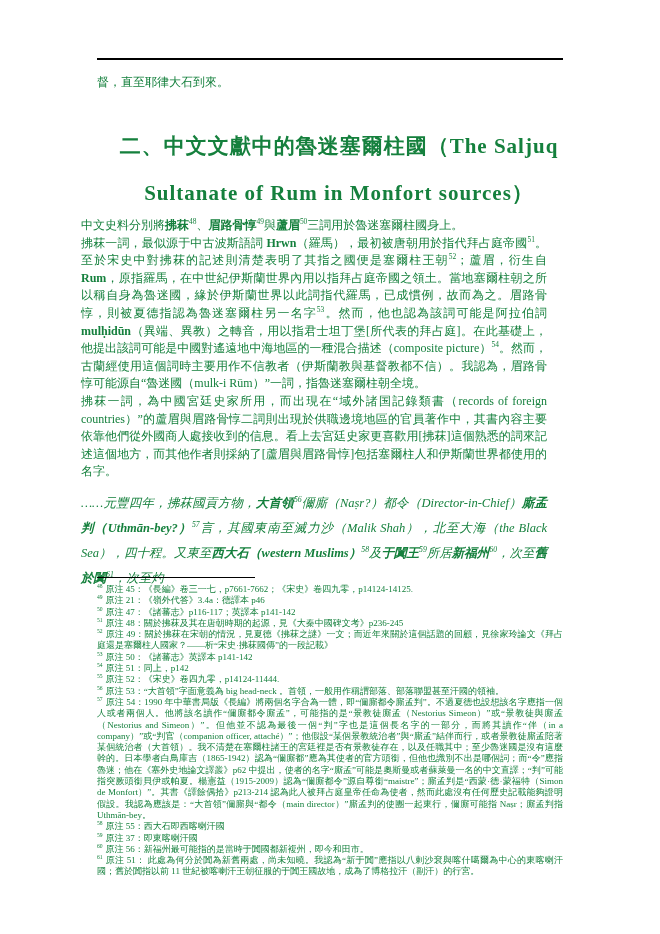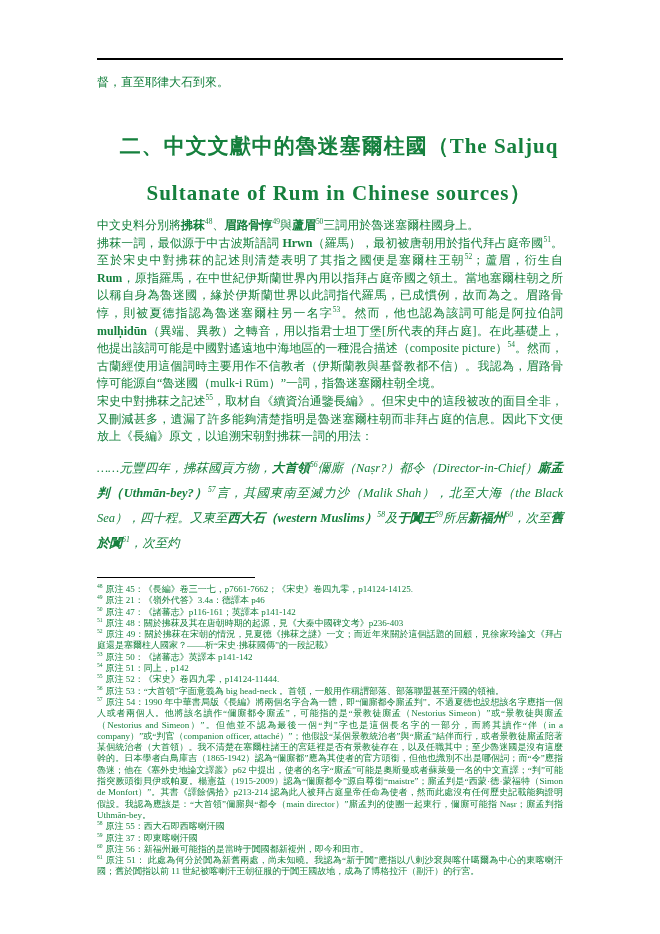--- a/index.html
+++ b/index.html
@@ -4,55 +4,55 @@
 <style>
   html,body{margin:0;padding:0;background:#ffffff;}
   .page{
     position:relative;width:660px;height:934px;background:#ffffff;color:#15803d;
     font-family:"Liberation Serif","DejaVu Serif",serif;overflow:hidden;padding-left:22px;
   }
   .header-rule{position:absolute;left:97px;top:58px;width:466px;height:2px;background:#000;}
   .carryover{position:absolute;left:97px;top:74px;width:466px;margin:0;font-size:12px;line-height:17px;}
   .title{position:absolute;left:36px;right:40px;top:123px;margin:0;text-align:center;
          font-size:21px;font-weight:bold;line-height:47px;letter-spacing:1px;}
-  .content{position:absolute;left:97px;top:217px;width:466px;font-size:12px;line-height:17.6px;text-align:justify;}
+  .content{position:absolute;left:81px;top:217px;width:466px;font-size:12px;line-height:17.6px;text-align:justify;}
   .content p{margin:0;}
   .quote{margin:10px 0 0 0;font-style:italic;font-size:12.5px;line-height:25px;text-align:justify;}
   .b{font-weight:bold;}
   sup{font-size:0.62em;vertical-align:super;line-height:0;}
   .fnsep{position:absolute;left:97px;top:577px;width:158px;height:1px;background:#000;}
   .footnotes{position:absolute;left:97px;top:584px;width:466px;font-size:9px;line-height:11.3px;text-align:justify;}
   .fn{margin:0;}
   .fn sup{margin-right:3px;}
 </style>
 </head>
 <body>
 
 <div class="page">
 
   <div class="header-rule"></div>
 
   <p class="carryover">督，直至耶律大石到來。</p>
 
-  <h1 class="title"><span>二、中文文獻中的魯迷塞爾柱國（The Saljuq</span><br><span>Sultanate of Rum in Chinese sources）</span></h1>
+  <h1 class="title"><span>二、中文文獻中的魯迷塞爾柱國（The Saljuq</span><br><span>Sultanate of Rum in Monfort sources）</span></h1>
 
   <div class="content">
     <p><span>中文史料分別將</span><span class="b">拂菻</span><sup>48</sup><span>、</span><span class="b">眉路骨惇</span><sup>49</sup><span>與</span><span class="b">蘆眉</span><sup>50</sup><span>三詞用於魯迷塞爾柱國身上。</span></p>
     <p><span>拂菻一詞，最似源于中古波斯語詞 </span><span class="b">Hrwn</span><span>（羅馬），最初被唐朝用於指代拜占庭帝國</span><sup>51</sup><span>。至於宋史中對拂菻的記述則清楚表明了其指之國便是塞爾柱王朝</span><sup>52</sup><span>；蘆眉，衍生自 </span><span class="b">Rum</span><span>，原指羅馬，在中世紀伊斯蘭世界內用以指拜占庭帝國之領土。當地塞爾柱朝之所以稱自身為魯迷國，緣於伊斯蘭世界以此詞指代羅馬，已成慣例，故而為之。眉路骨惇，則被夏德指認為魯迷塞爾柱另一名字</span><sup>53</sup><span>。然而，他也認為該詞可能是阿拉伯詞 </span><span class="b">mulḥidūn</span><span>（異端、異教）之轉音，用以指君士坦丁堡[所代表的拜占庭]。在此基礎上，他提出該詞可能是中國對遙遠地中海地區的一種混合描述（composite picture）</span><sup>54</sup><span>。然而，古蘭經使用這個詞時主要用作不信教者（伊斯蘭教與基督教都不信）。我認為，眉路骨惇可能源自“魯迷國（mulk-i Rūm）”一詞，指魯迷塞爾柱朝全境。</span></p>
-    <p><span>宋史中對拂菻之記述</span><sup>55</sup><span>，取材自《續資治通鑒長編》。但宋史中的這段被改的面目全非，又刪減甚多，遺漏了許多能夠清楚指明是魯迷塞爾柱朝而非拜占庭的信息。因此下文便放上《長編》原文，以追溯宋朝對拂菻一詞的用法：</span></p>
+    <p><span>拂菻一詞，為中國宮廷史家所用，而出現在“域外諸国記錄類書（records of foreign countries）”的蘆眉與眉路骨惇二詞則出現於供職邊境地區的官員著作中，其書內容主要依靠他們從外國商人處接收到的信息。看上去宮廷史家更喜歡用[拂菻]這個熟悉的詞來記述這個地方，而其他作者則採納了[蘆眉與眉路骨惇]包括塞爾柱人和伊斯蘭世界都使用的名字。</span></p>
     <div class="quote"><span>……元豐四年，拂菻國貢方物，</span><span class="b">大首領</span><sup>56</sup><span>儞廝（Naṣr?）都令（Director-in-Chief）</span><span class="b">廝孟判（Uthmān-bey?）</span><sup>57</sup><span>言，其國東南至滅力沙（Malik Shah），北至大海（the Black Sea），四十程。又東至</span><span class="b">西大石（western Muslims）</span><sup>58</sup><span>及</span><span class="b">于闐王</span><sup>59</sup><span>所居</span><span class="b">新福州</span><sup>60</sup><span>，次至</span><span class="b">舊於闐</span><sup>61</sup><span>，次至灼</span></div>
   </div>
 
   <div class="fnsep"></div>
 
   <div class="footnotes">
       <div class="fn"><sup>48</sup><span>原注 45：《長編》卷三一七，p7661-7662；《宋史》卷四九零，p14124-14125.</span></div>
       <div class="fn"><sup>49</sup><span>原注 21：《嶺外代答》3.4a：德譯本 p46</span></div>
-      <div class="fn"><sup>50</sup><span>原注 47：《諸蕃志》p116-161；英譯本 p141-142</span></div>
-      <div class="fn"><sup>51</sup><span>原注 48：關於拂菻及其在唐朝時期的起源，見《大秦中國碑文考》p236-403</span></div>
+      <div class="fn"><sup>50</sup><span>原注 47：《諸蕃志》p116-117；英譯本 p141-142</span></div>
+      <div class="fn"><sup>51</sup><span>原注 48：關於拂菻及其在唐朝時期的起源，見《大秦中國碑文考》p236-245</span></div>
       <div class="fn"><sup>52</sup><span>原注 49：關於拂菻在宋朝的情況，見夏德《拂菻之謎》一文；而近年來關於這個話題的回顧，見徐家玲論文《拜占庭還是塞爾柱人國家？——析“宋史·拂菻國傳”的一段記載》</span></div>
       <div class="fn"><sup>53</sup><span>原注 50：《諸蕃志》英譯本 p141-142</span></div>
       <div class="fn"><sup>54</sup><span>原注 51：同上，p142</span></div>
       <div class="fn"><sup>55</sup><span>原注 52：《宋史》卷四九零，p14124-11444.</span></div>
       <div class="fn"><sup>56</sup><span>原注 53：“大首領”字面意義為 big head-neck 。首領，一般用作稱謂部落、部落聯盟甚至汗國的領袖。</span></div>
       <div class="fn"><sup>57</sup><span>原注 54：1990 年中華書局版《長編》將兩個名字合為一體，即“儞廝都令廝孟判”。不過夏德也設想該名字應指一個人或者兩個人。他將該名讀作“儞廝都令廝孟”，可能指的是“景教徒廝孟（Nestorius Simeon）”或“景教徒與廝孟（Nestorius and Simeon）”。但他並不認為最後一個“判”字也是這個長名字的一部分，而將其讀作“伴（in a company）”或“判官（companion officer, attaché）”；他假設“某個景教統治者”與“廝孟”結伴而行，或者景教徒廝孟陪著某個統治者（大首領）。我不清楚在塞爾柱諸王的宮廷裡是否有景教徒存在，以及任職其中；至少魯迷國是沒有這麼幹的。日本學者白鳥庫吉（1865-1942）認為“儞廝都”應為其使者的官方頭銜，但他也識別不出是哪個詞；而“令”應指魯迷；他在《塞外史地論文譯叢》p62 中提出，使者的名字“廝孟”可能是奧斯曼或者蘇萊曼一名的中文直譯；“判”可能指突厥頭銜貝伊或帕夏。楊憲益（1915-2009）認為“儞廝都令”源自尊銜“maistre”；廝孟判是“西蒙·德·蒙福特（Simon de Monfort）”。其書《譯餘偶拾》p213-214 認為此人被拜占庭皇帝任命為使者，然而此處沒有任何歷史記載能夠證明假設。我認為應該是：“大首領”儞廝與“都令（main director）”廝孟判的使團一起東行，儞廝可能指 Naṣr；廝孟判指 Uthmān-bey。</span></div>
       <div class="fn"><sup>58</sup><span>原注 55：西大石即西喀喇汗國</span></div>
       <div class="fn"><sup>59</sup><span>原注 37：即東喀喇汗國</span></div>
       <div class="fn"><sup>60</sup><span>原注 56：新福州最可能指的是當時于闐國都新複州，即今和田市。</span></div>
       <div class="fn"><sup>61</sup><span>原注 51： 此處為何分於闐為新舊兩處，尚未知曉。我認為“新于闐”應指以八剌沙袞與喀什噶爾為中心的東喀喇汗國；舊於闐指以前 11 世紀被喀喇汗王朝征服的于闐王國故地，成為了博格拉汗（副汗）的行宮。</span></div>

